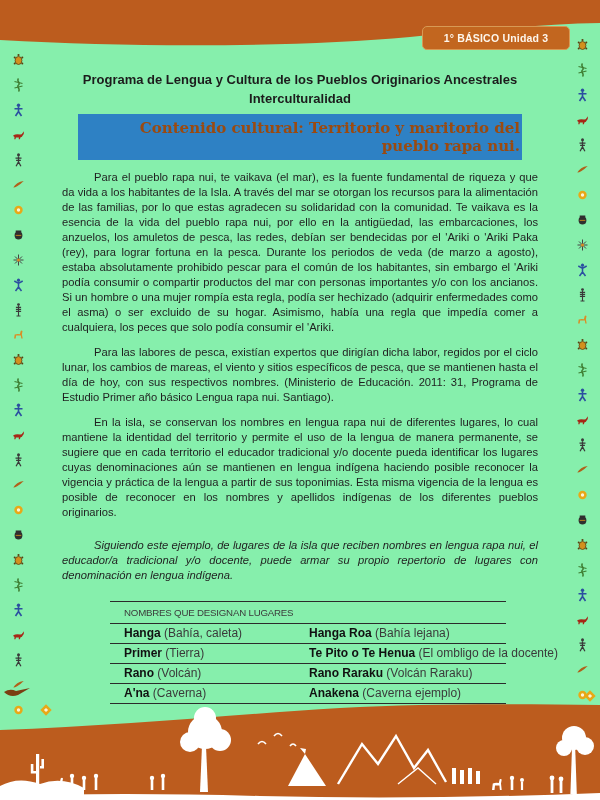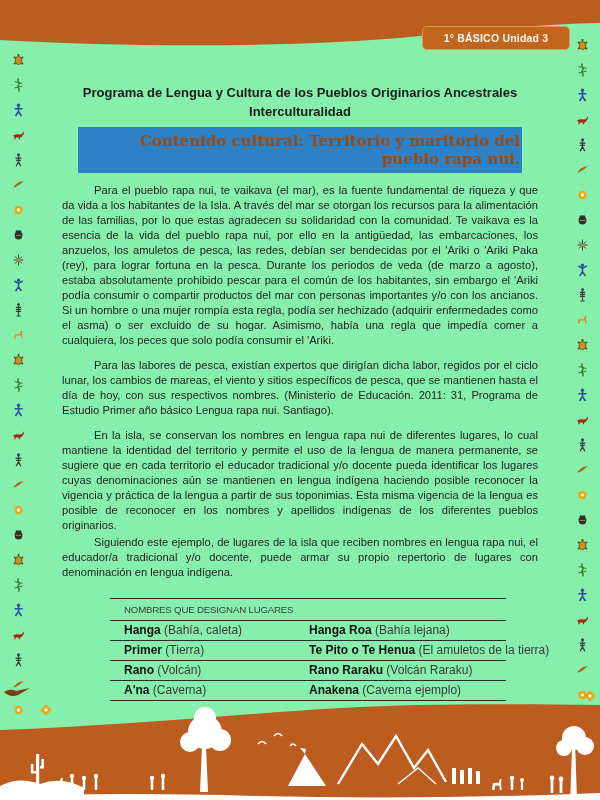--- a/index.html
+++ b/index.html
@@ -15,28 +15,28 @@
          background:var(--badge);border:1.2px solid #D79A55;border-radius:5px;
          display:flex;align-items:center;justify-content:center;
          color:#FDF6EC;font-size:10.5px;font-weight:bold;letter-spacing:0.2px;}
   
   .strip{position:absolute;width:18px;display:flex;flex-direction:column;align-items:center;gap:11px;}
   .strip-left{left:9px;top:53px;}
   .strip-right{right:9px;top:38px;}
   .strip .icon{width:13px;height:14px;display:block;}
   
   .content{position:absolute;left:62px;right:62px;top:70px;color:#212121;}
-  .title{margin:13px 0 6px 0;font-size:13px;font-weight:bold;text-align:center;
+  .title{margin:0 0 6px 0;font-size:13px;font-weight:bold;text-align:center;
          line-height:19px;color:#1c1c1c;}
   .banner{margin:6px 16px 7px 16px;background:var(--blue);color:var(--banner-text);
           font-family:"DejaVu Serif",serif;font-weight:bold;font-size:15px;
           text-align:right;padding:5px 2px;}
   .para{margin:10px 0 0 0;font-size:11.2px;line-height:15px;text-align:justify;
         text-indent:32px;color:#1f1f1f;}
-  .para.last{margin-top:2px;}
+  .para.last{margin-top:18px;font-style:italic;}
   
   .places-table{margin:18px 0 12px 48px;width:396px;border-bottom:1.6px solid #2b2b2b;}
   .t-row{display:grid;grid-template-columns:185px 1fr;border-top:1.6px solid #2b2b2b;}
   .t-cell{padding:4px 0 4px 14px;font-size:12px;line-height:11px;white-space:nowrap;}
   .t-cell.th{font-size:9.7px;color:#3b3b3b;letter-spacing:-0.2px;padding-top:5px;padding-bottom:5px;}
   .term{font-weight:bold;color:#111;}
   .desc{color:#3a3a3a;}
   
   .footer{position:absolute;left:0;bottom:0;width:600px;height:112px;}
   .footer svg{display:block;}
@@ -305,21 +305,21 @@
       <div class="t-row">
         <div class="t-cell th">NOMBRES QUE DESIGNAN LUGARES</div>
       </div>
       <div id="table-rows">
           <div class="t-row">
             <div class="t-cell"><span class="term">Hanga</span><span class="desc"> (Bahía, caleta)</span></div>
             <div class="t-cell"><span class="term">Hanga Roa</span><span class="desc"> (Bahía lejana)</span></div>
           </div>
           <div class="t-row">
             <div class="t-cell"><span class="term">Primer</span><span class="desc"> (Tierra)</span></div>
-            <div class="t-cell"><span class="term">Te Pito o Te Henua</span><span class="desc"> (El amuletos de la tierra)</span></div>
+            <div class="t-cell"><span class="term">Te Pito o Te Henua</span><span class="desc"> (El ombligo de la docente)</span></div>
           </div>
           <div class="t-row">
             <div class="t-cell"><span class="term">Rano</span><span class="desc"> (Volcán)</span></div>
             <div class="t-cell"><span class="term">Rano Raraku</span><span class="desc"> (Volcán Raraku)</span></div>
           </div>
           <div class="t-row">
             <div class="t-cell"><span class="term">A'na</span><span class="desc"> (Caverna)</span></div>
             <div class="t-cell"><span class="term">Anakena</span><span class="desc"> (Caverna ejemplo)</span></div>
           </div>
         </div>

